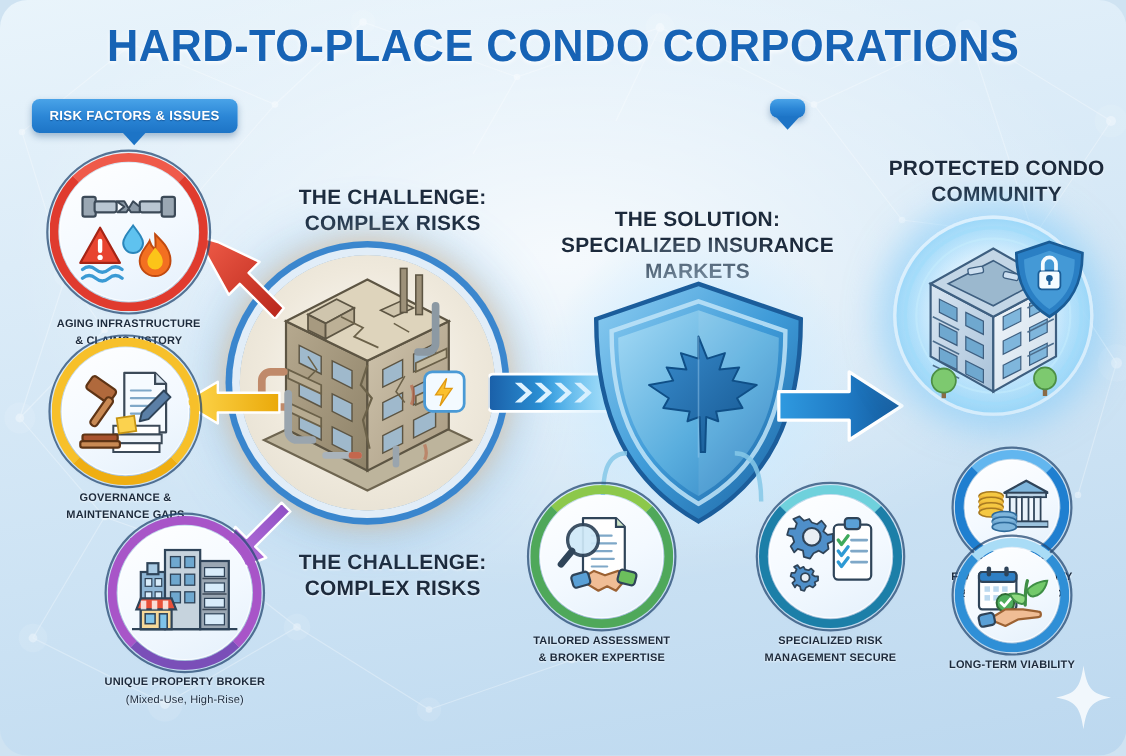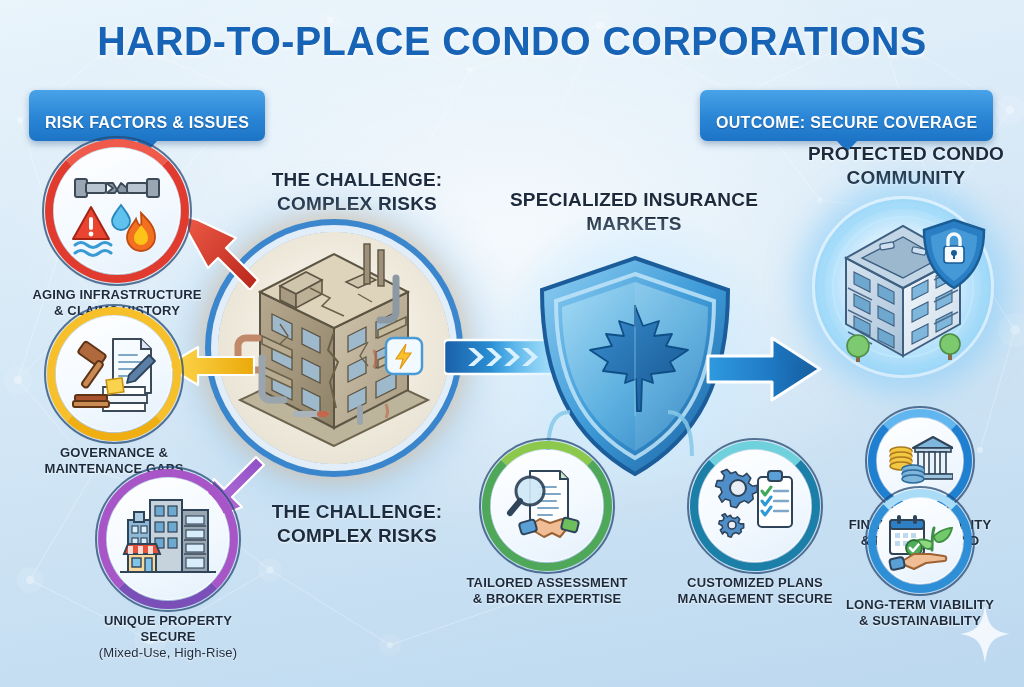--- a/index.html
+++ b/index.html
@@ -10,20 +10,21 @@
     background:#cfe3f2;
     position:relative;
   }
   #canvas {
     position:relative;
     width:1024px; height:687px;
     overflow:hidden;
     background:
       radial-gradient(ellipse 700px 420px at 50% 34%, rgba(255,255,255,.75) 0%, rgba(255,255,255,.25) 45%, rgba(255,255,255,0) 72%),
       linear-gradient(170deg,#e9f4fb 0%, #dcecf8 28%, #cde3f4 62%, #bcd8ef 100%);
+    border-radius: 25px;
   }
   
   .net { position:absolute; inset:0; opacity:.55; pointer-events:none; }
   .net line { stroke:#ffffff; stroke-width:1; opacity:.55; }
   .net circle.node { fill:#ffffff; opacity:.65; }
   .net circle.glow { fill:#ffffff; opacity:.18; }
 
   
   .title {
     position:absolute; top:18px; left:0; width:1024px;
@@ -38,23 +39,23 @@
   }
 
   
   .badge {
     position:absolute;
     background:linear-gradient(180deg,#49a3e8 0%,#2b86d6 52%,#1d74c6 100%);
     border-radius:7px;
     box-shadow:0 3px 7px rgba(20,70,120,.35);
     color:#fff;
     font-weight:bold;
-    font-size:16px;
+    font-size:12px;
     letter-spacing:.3px;
-    padding:24px 16px 9px 16px;
+    padding:8px 16px 9px 16px;
     white-space:nowrap;
     text-shadow:0 1px 1px rgba(0,40,90,.45);
     text-align:right;
   }
   .badge .tail {
     position:absolute; left:50%; bottom:-11px;
     margin-left:-11px;
     width:0;height:0;
     border-left:11px solid transparent;
     border-right:11px solid transparent;
@@ -102,21 +103,21 @@
   .ring.red::before    { border-color:#e03b2e; border-top-color:#ef5a4a; }
   .ring.yellow::before { border-color:#f7c02a; border-bottom-color:#efae12; }
   .ring.purple::before { border-image:none; border-color:#a855c8; border-bottom-color:#7a4fb8; }
   .ring.green::before  { border-color:#4fa85a; border-top-color:#8cc84b; }
   .ring.teal::before   { border-color:#1c7fa8; border-top-color:#6fd1dc; }
   .ring.blue::before   { border-color:#1f7fd0; border-top-color:#62b6ef; }
   .ring.lblue::before  { border-color:#2f8fd6; border-top-color:#a9dcf6; }
 
   .node-label {
     margin-top:13px;
-    font-size:13px; line-height:16px;
+    font-size:10px; line-height:16px;
     font-weight:bold;
     color:#1c2a3c;
     letter-spacing:.15px;
     text-shadow:0 1px 2px rgba(255,255,255,.8);
   }
   .node-label .sub { font-weight:normal; }
 
   
   #n-aging      { left:32px;  top:148px;  width:170px; }
   #n-governance { left:24px;  top:316px;  width:180px; }
@@ -256,33 +257,33 @@
     </g>
   </svg>
 
   <div class="title">HARD-TO-PLACE CONDO CORPORATIONS</div>
 
   <div class="badge" id="badge-risk">
     <span>RISK FACTORS &amp; ISSUES</span>
     <span class="tail"></span>
   </div>
   <div class="badge" id="badge-outcome">
-    <span>OUTCOME: SECURE COVERAGE</span>
     <span class="tail"></span>
   </div>
 
   <div class="heading" id="head-challenge-top">
     <div>THE CHALLENGE:</div>
     <div>COMPLEX RISKS</div>
   </div>
   <div class="heading" id="head-challenge-bot">
     <div>THE CHALLENGE:</div>
     <div>COMPLEX RISKS</div>
   </div>
   <div class="heading" id="head-solution">
+    <div>THE SOLUTION:</div>
     <div>SPECIALIZED INSURANCE</div>
     <div>MARKETS</div>
   </div>
   <div class="heading" id="head-protected">
     <div>PROTECTED CONDO</div>
     <div>COMMUNITY</div>
   </div>
 
   <div id="challenge-circle">
     <div class="cc-glow"></div>
@@ -640,21 +641,21 @@
           <rect x="8" y="54" width="5" height="8"></rect>
             <rect x="18" y="54" width="5" height="8"></rect>
             <rect x="28" y="54" width="5" height="8"></rect>
         </g>
         <rect x="12" y="66" width="9" height="9" fill="#7fc3e8" stroke="#2f4459" stroke-width="1.4"></rect>
         <rect x="25" y="66" width="7" height="14" fill="#7fc3e8" stroke="#2f4459" stroke-width="1.4"></rect>
         <line x1="0" y1="80" x2="96" y2="80" stroke="#2f4459" stroke-width="2"></line>
       </svg>
     </div>
     <div class="node-label">
-      <div>UNIQUE PROPERTY SECURE</div>
+      <div>UNIQUE PROPERTY BROKER</div>
       <div class="sub">(Mixed-Use, High-Rise)</div>
     </div>
   </div>
 
   <div class="node-group" id="n-tailored">
     <div class="ring green" style="width:112px;height:112px">
       <svg width="86" height="86" viewBox="0 0 86 86">
         <path d="M26,8 h30 l8,8 v46 h-38 z" fill="#ffffff" stroke="#2f4459" stroke-width="2" stroke-linejoin="round"></path>
         <path d="M56,8 v8 h8" fill="#cfe6c8" stroke="#2f4459" stroke-width="2"></path>
         <g stroke="#7fa8c8" stroke-width="2" stroke-linecap="round">
@@ -702,21 +703,21 @@
             <path d="M62,48 h14"></path>
         </g>
         <g fill="none" stroke-width="3" stroke-linecap="round" stroke-linejoin="round">
           <path d="M50,28 l3,4 6,-8" stroke="#3faa5c"></path>
           <path d="M50,38 l3,4 6,-8" stroke="#2f9ad4"></path>
           <path d="M50,48 l3,4 6,-8" stroke="#2f9ad4"></path>
         </g>
       </svg>
     </div>
     <div class="node-label">
-      <div>CUSTOMIZED PLANS</div>
+      <div>SPECIALIZED RISK</div>
       <div>MANAGEMENT SECURE</div>
     </div>
   </div>
 
   <div class="node-group" id="n-financial">
     <div class="ring blue" style="width:86px;height:86px">
       <svg width="66" height="60" viewBox="0 0 66 60">
 
         <polygon points="46,6 66,17 26,17" fill="#7fb6dc" stroke="#2f4459" stroke-width="2" stroke-linejoin="round"></polygon>
         <rect x="28" y="17" width="36" height="4" fill="#bcd4e6" stroke="#2f4459" stroke-width="1.6"></rect>
@@ -773,21 +774,20 @@
         <path d="M46,40 c0,-10 0,-16 2,-22" stroke="#3f8f46" stroke-width="3" fill="none" stroke-linecap="round"></path>
         <path d="M48,26 c8,-8 18,-8 18,-8 c0,0 -2,12 -12,14 c-4,1 -6,-3 -6,-6 z" fill="#72c96a" stroke="#3f8f46" stroke-width="1.8"></path>
         <path d="M46,32 c-8,-4 -14,-2 -14,-2 c0,0 4,9 11,9 c3,0 4,-4 3,-7 z" fill="#8ed97f" stroke="#3f8f46" stroke-width="1.8"></path>
 
         <path d="M18,50 l10,-6 16,0 14,2 c3,0 3,5 0,5 l-18,2 -12,6 -12,-5 z" fill="#f0bd95" stroke="#9c6233" stroke-width="2" stroke-linejoin="round"></path>
         <rect x="4" y="48" width="14" height="11" rx="3" fill="#5aa0d6" stroke="#2f4459" stroke-width="2" transform="rotate(-12 11 53)"></rect>
       </svg>
     </div>
     <div class="node-label">
       <div>LONG-TERM VIABILITY</div>
-      <div>&amp; SUSTAINABILITY</div>
     </div>
   </div>
 
   <svg class="sparkle" width="54" height="62" viewBox="0 0 54 62">
     <path d="M27,2 C30,22 34,28 52,31 C34,34 30,40 27,60 C24,40 20,34 2,31 C20,28 24,22 27,2 Z" fill="#ffffff" opacity=".78"></path>
   </svg>
 
 </div>
 
 </body></html>

